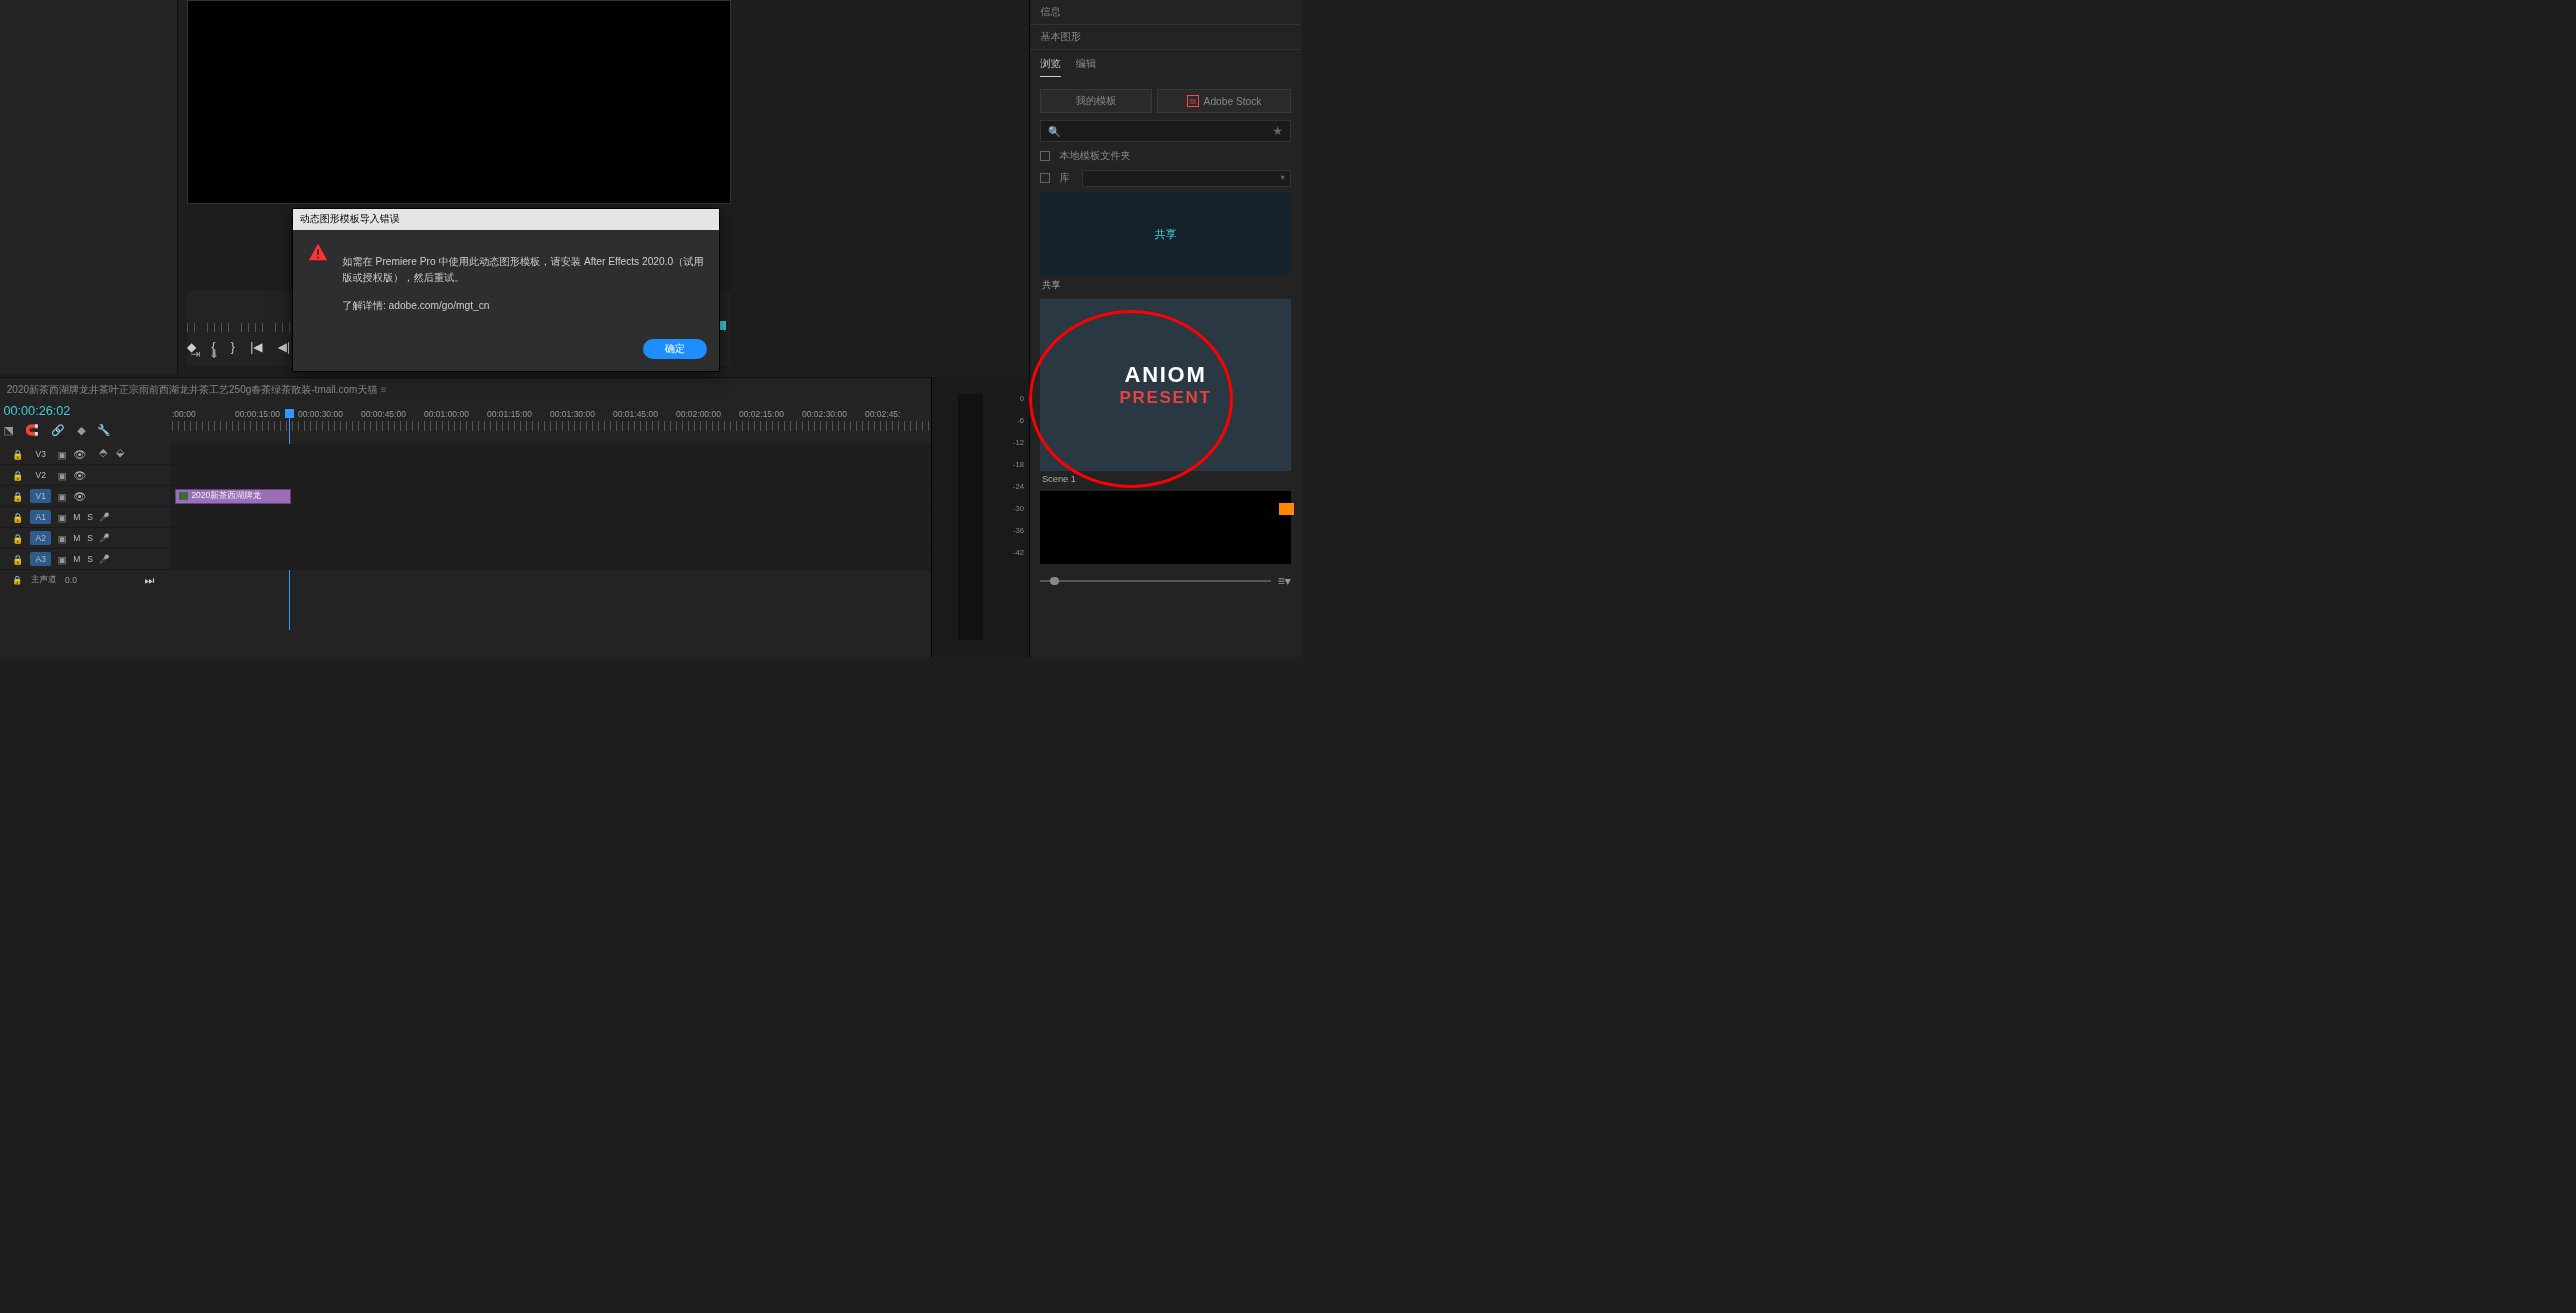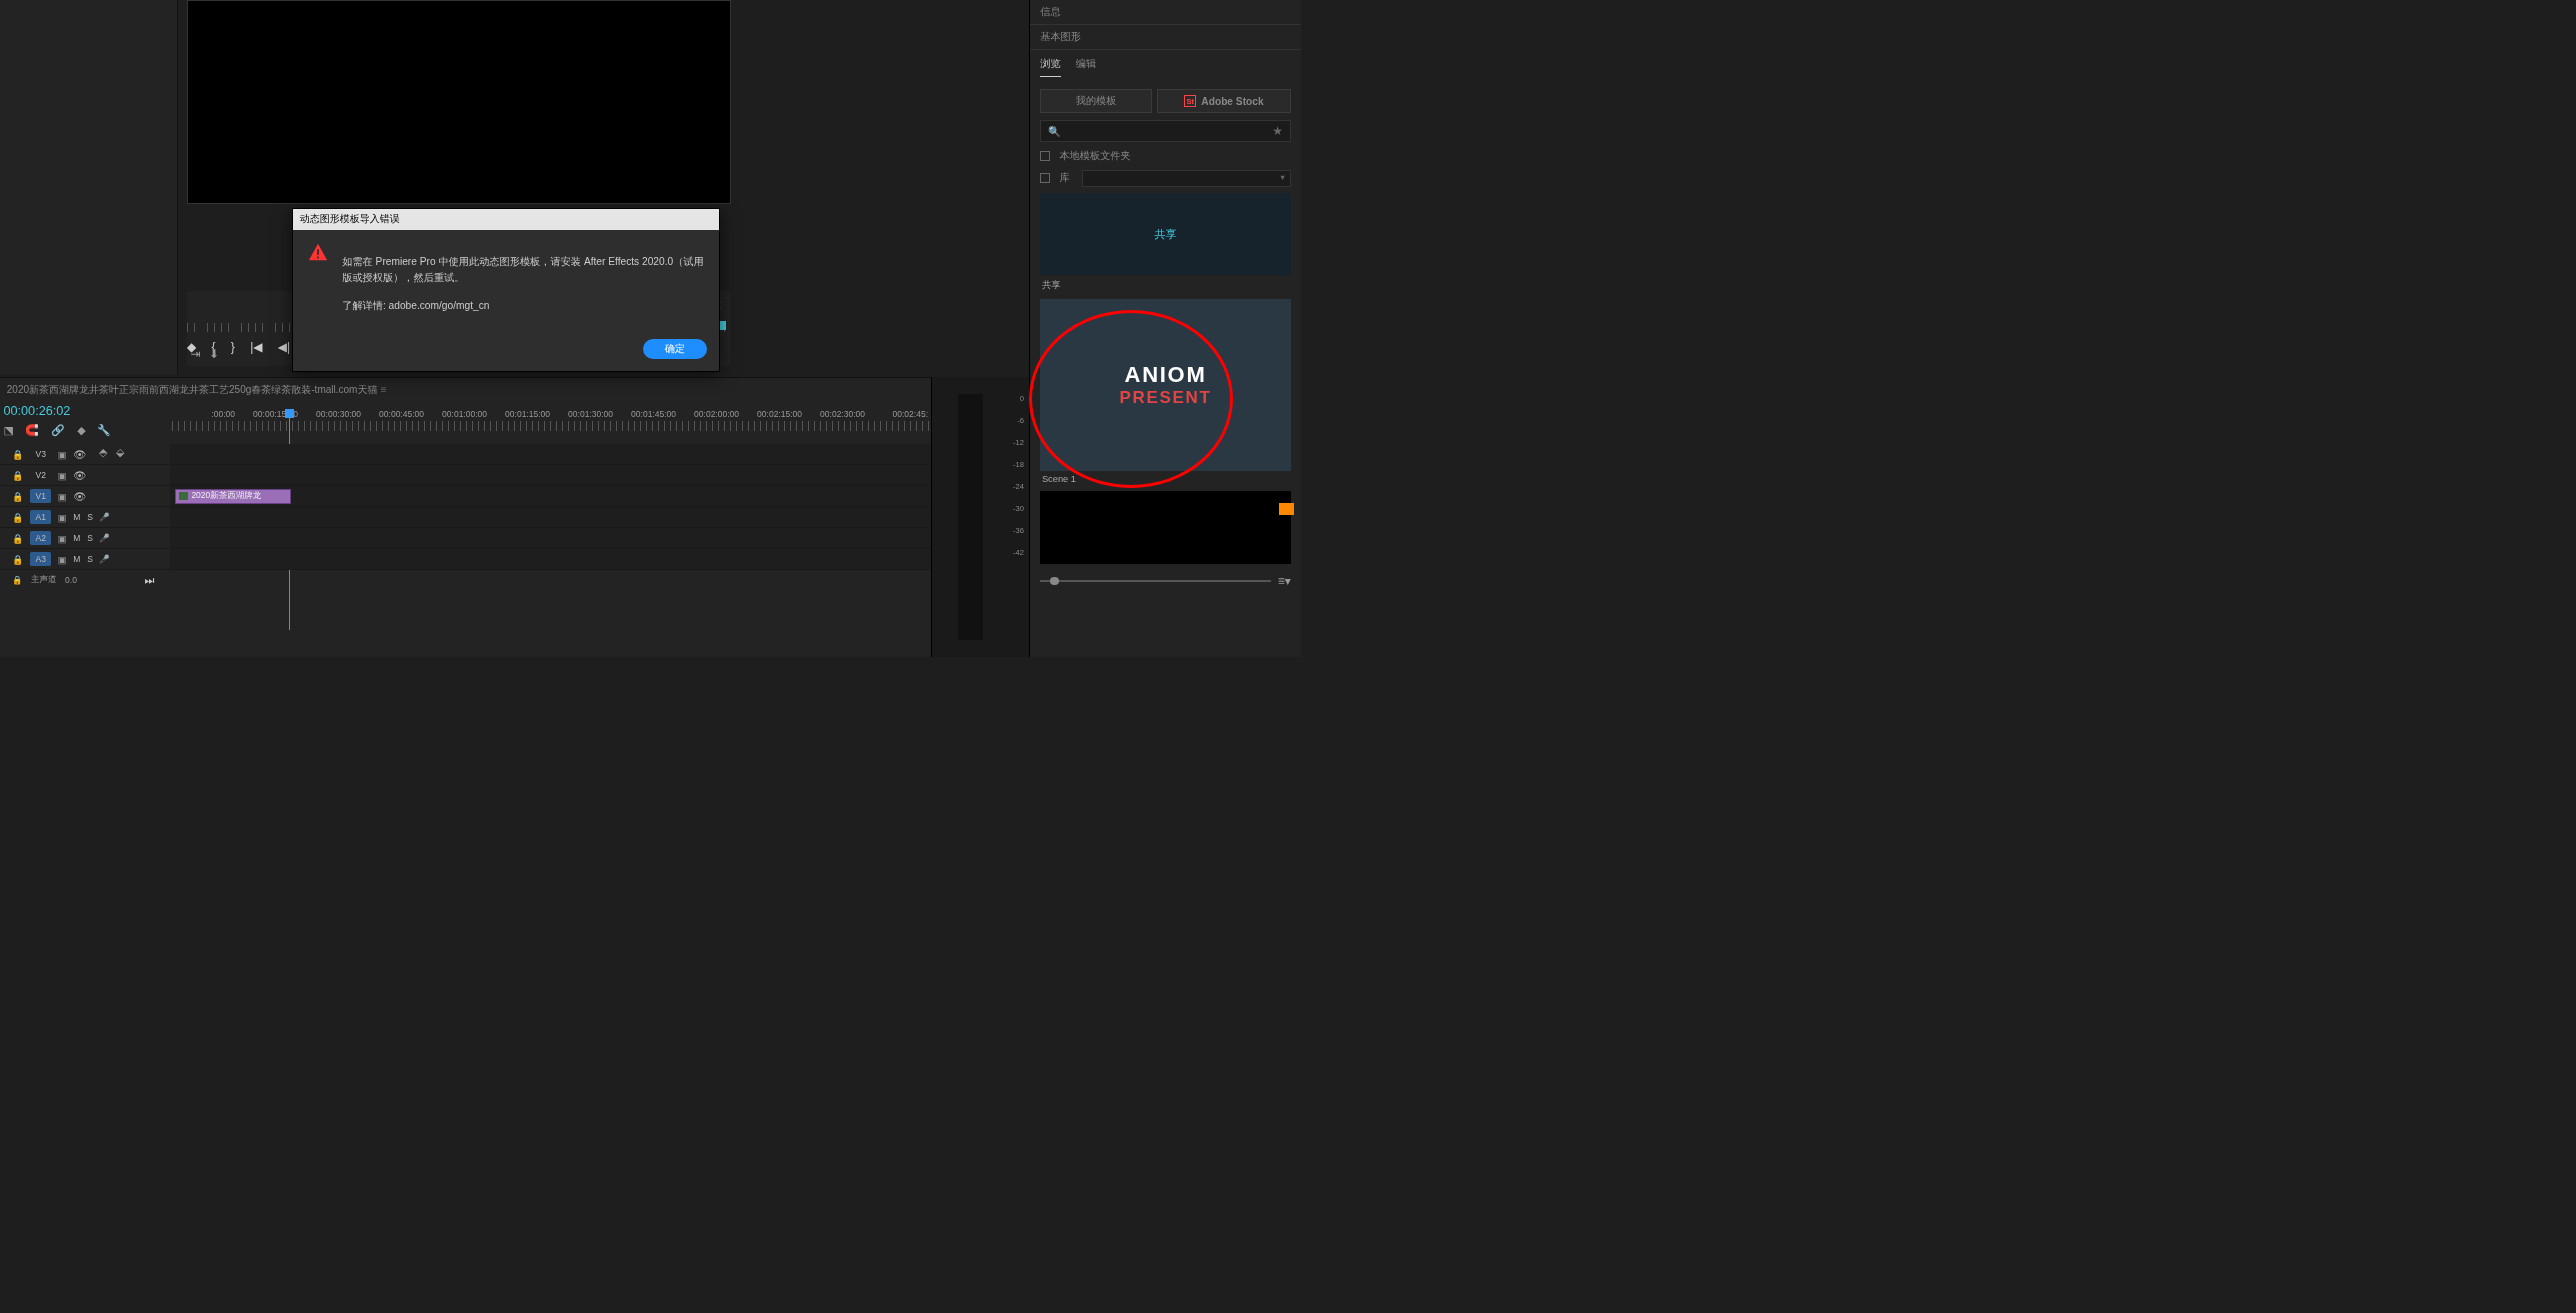--- a/index.html
+++ b/index.html
@@ -9,21 +9,21 @@
 .program-monitor { position: absolute; left: 187px; top: 0; width: 544px; height: 204px; background: #000; border: 0.8px solid #333; }
 
 
 .right-panel { position: absolute; right: 0; top: 0; width: 272px; height: 100%; background: #232323; border-left: 0.8px solid #000; }
 .panel-tab { padding: 5.1px 10.2px; font-size: 10.2px; color: #888; border-bottom: 0.8px solid #333; }
 .eg-tabs { display: flex; padding: 6.8px 10.2px 0; gap: 15.3px; font-size: 10.2px; }
 .eg-tab { color: #888; padding-bottom: 5.1px; cursor: pointer; }
 .eg-tab.active { color: #ccc; border-bottom: 1.7px solid #ccc; }
 .eg-btns { display: flex; margin: 12px 10.2px 6.8px; gap: 5.1px; }
 .eg-btn { flex: 1; height: 24px; background: #2a2a2a; border: 0.8px solid #3a3a3a; font-size: 10.2px; color: #888; display: flex; align-items: center; justify-content: center; }
-.eg-btn.stock { flex: 1.2; gap: 5.1px; font-weight: bold; }
+.eg-btn.stock { flex: 1.2; gap: 5.1px; }
 .st-icon { width: 12px; height: 12px; border: 0.8px solid #ff4444; color: #ff4444; font-size: 7.6px; display: flex; align-items: center; justify-content: center; }
 .eg-search { margin: 0 10.2px 6.8px; height: 22px; background: #1b1b1b; border: 0.8px solid #333; display: flex; align-items: center; padding: 0 6.8px; }
 .eg-search .mag { color: #666; font-size: 10.2px; }
 .eg-search .star { margin-left: auto; color: #666; font-size: 12px; }
 .eg-check { display: flex; align-items: center; gap: 9px; margin: 0 10.2px 6.8px; font-size: 10.2px; color: #888; }
 .eg-check .box { width: 10.2px; height: 10.2px; border: 0.8px solid #666; }
 .eg-select { margin-left: 3.4px; height: 17px; flex: 1; background: #1b1b1b; border: 0.8px solid #333; position: relative; }
 .eg-select:after { content: "▾"; position: absolute; right: 5.1px; top: 1.7px; color: #666; font-size: 8.5px; }
 
 .eg-thumbs { margin: 5.1px 10.2px; }
@@ -68,21 +68,21 @@
 
 
 .timeline { position: absolute; left: 0; top: 377px; width: 931px; height: 280px; background: #232323; border-top: 0.8px solid #111; }
 .tl-title { font-size: 10px; color: #888; padding: 5.1px 6.8px; }
 .tl-title .eq { color: #666; margin-left: 3.4px; }
 .tl-timecode { position: absolute; left: 3.4px; top: 25.5px; color: #44ccdd; font-size: 12.7px; }
 .tl-tools { position: absolute; left: 3.4px; top: 46px; display: flex; gap: 12px; color: #999; font-size: 11px; }
 .tl-snap { position: absolute; left: 99px; top: 68px; display: flex; gap: 8.5px; color: #999; font-size: 11px; }
 
 .tl-ruler { position: absolute; left: 172px; top: 31px; right: 0; height: 24px; }
-.tl-ruler .labels { display: flex; font-size: 8.5px; color: #999; text-align: right; }
+.tl-ruler .labels { display: flex; font-size: 8.5px; color: #999; }
 .tl-ruler .labels span { width: 63px; }
 .tl-ruler .ticks { height: 10.2px; margin-top: 1.7px; background: repeating-linear-gradient(to right, #555 0 0.8px, transparent 0.8px 6px); position: relative; }
 .tl-playhead { position: absolute; left: 289px; top: 31px; width: 0.8px; height: 221px; background: #3399ff; }
 .tl-playhead:before { content: ""; position: absolute; top: 0; left: -4.2px; width: 9.3px; height: 8.5px; background: #3399ff; }
 
 .tl-tracks { position: absolute; left: 0; top: 66px; width: 100%; }
 .track { display: flex; height: 21px; border-bottom: 0.8px solid #1a1a1a; align-items: center; }
 .track .hdr { width: 170px; display: flex; align-items: center; gap: 6.8px; padding-left: 12px; font-size: 8.5px; color: #bbb; }
 .track .lock { color: #888; font-size: 9.3px; }
 .track .name { background: #2d5b8e; padding: 1.7px 5.1px; border-radius: 1.7px; font-size: 8.5px; }

